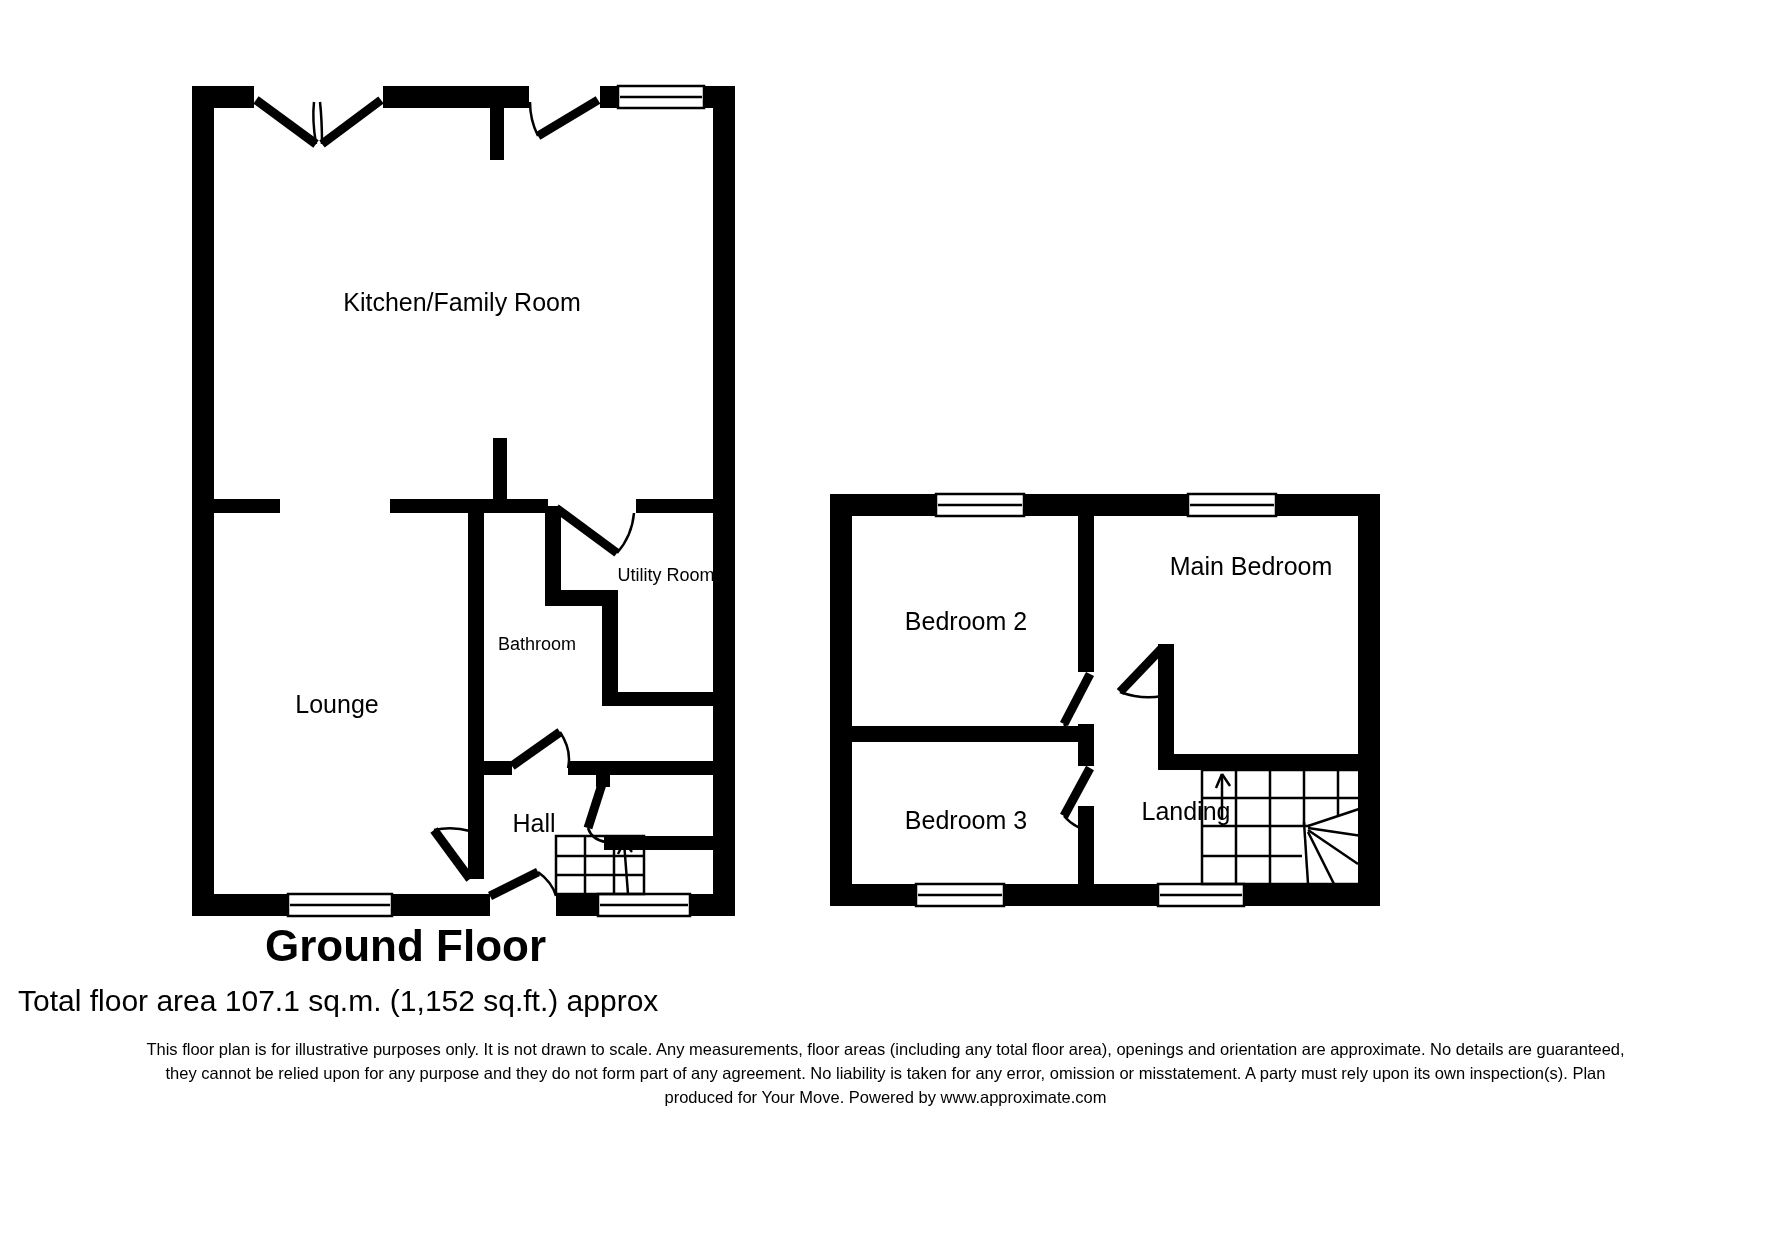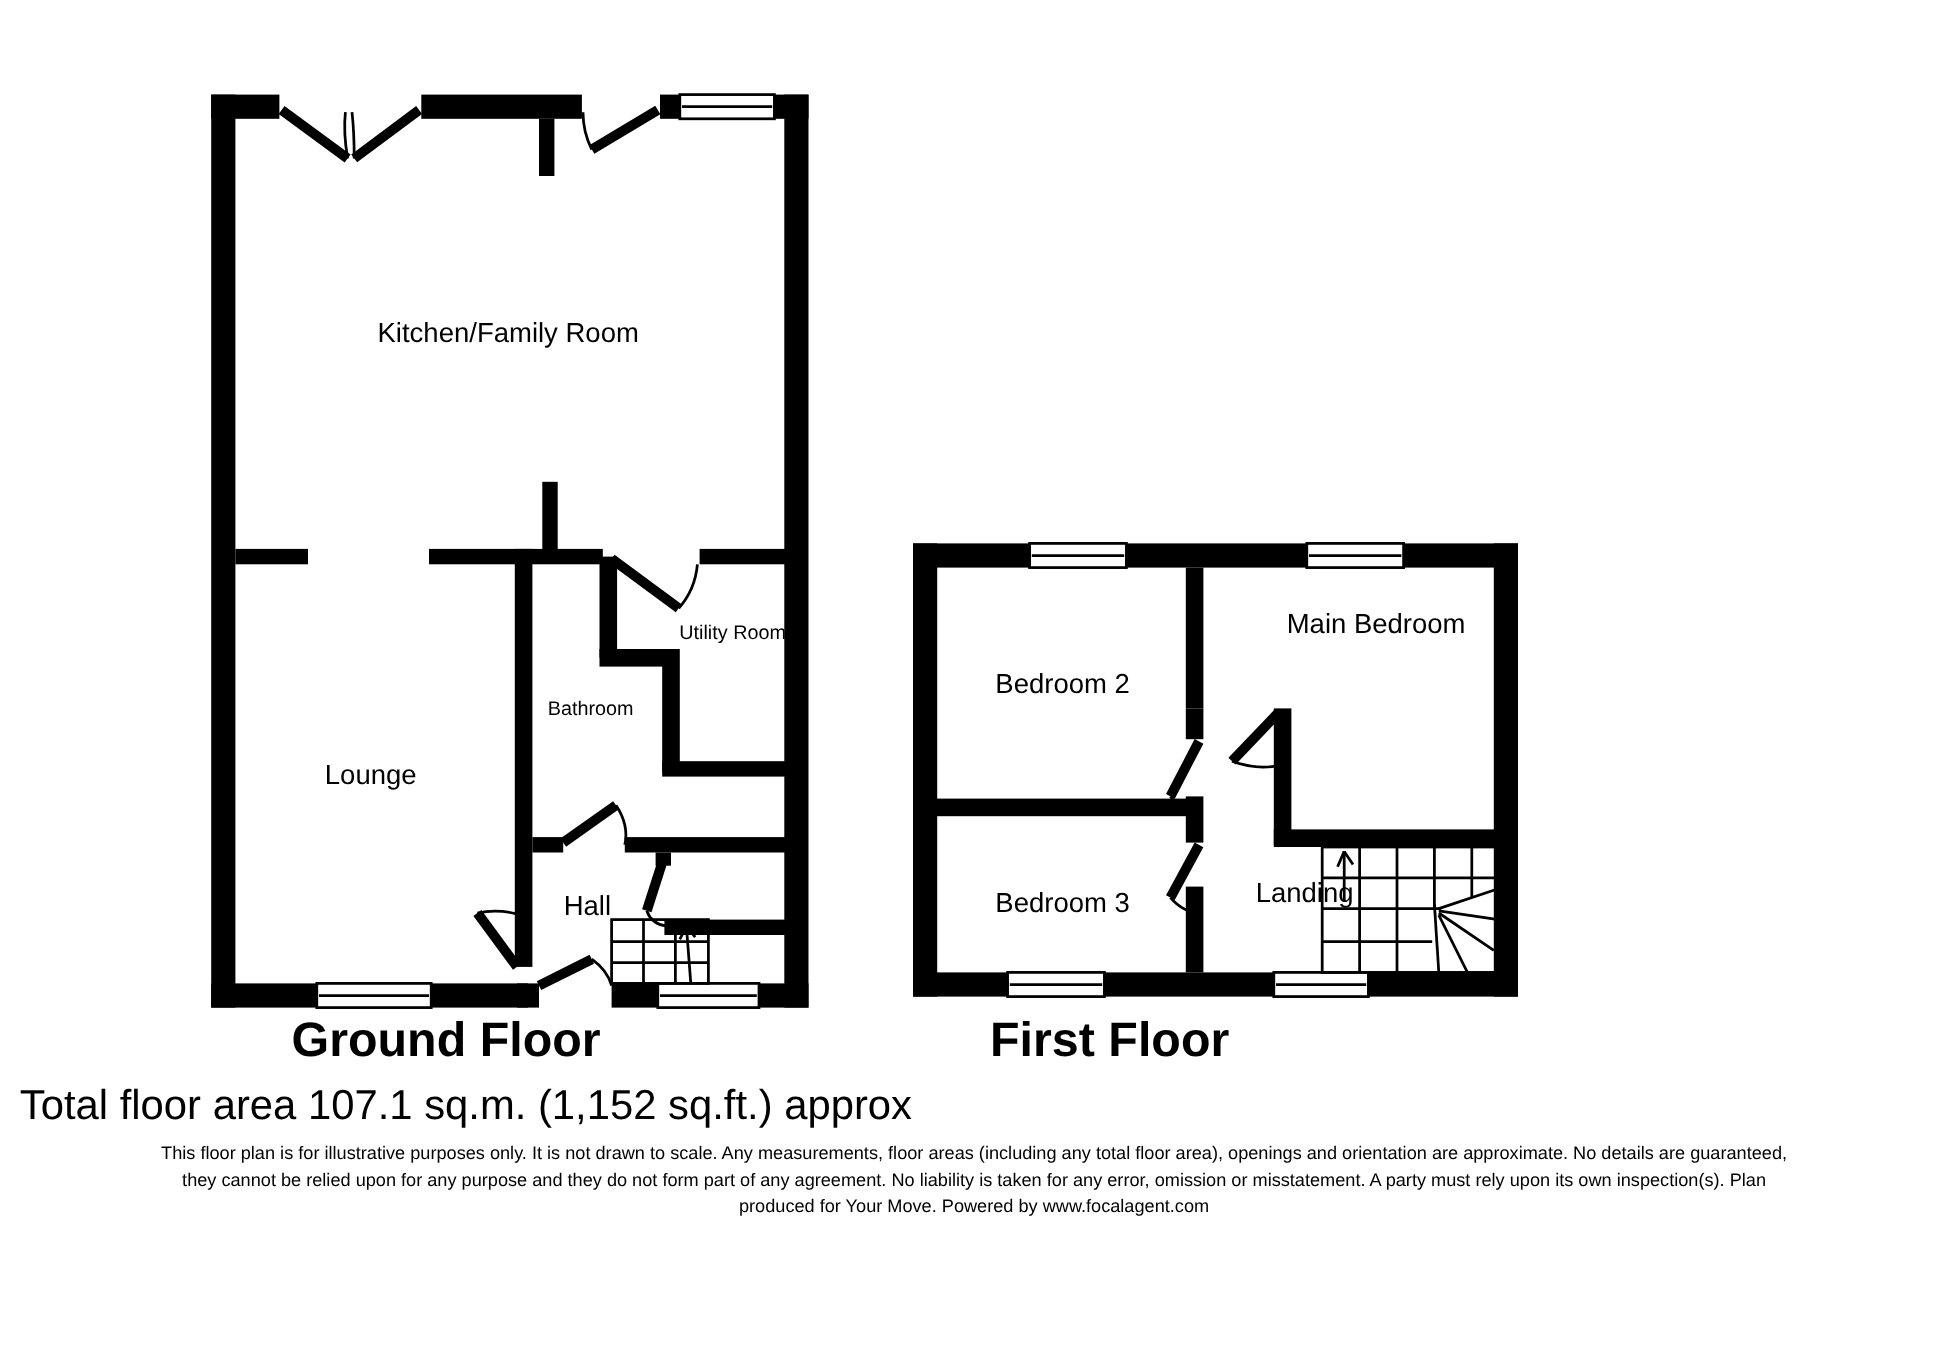--- a/index.html
+++ b/index.html
@@ -1,21 +1,21 @@
 <!DOCTYPE html>
 <html><head>
 <meta charset="utf-8">
 <style>
   html,body{margin:0;padding:0;background:#ffffff;}
   body{width:1771px;height:1240px;font-family:"Liberation Sans",sans-serif;color:#000;position:relative;overflow:hidden;}
   #stage{position:absolute;left:0;top:16px;width:1771px;height:1240px;border-radius:12px;}
   .plan{position:absolute;}
   svg{display:block;}
   .floor-title{position:absolute;font-weight:bold;font-size:44px;letter-spacing:0px;white-space:nowrap;}
-  .area-line{position:absolute;left:18px;top:968px;font-size:38px;white-space:nowrap;}
+  .area-line{position:absolute;left:18px;top:968px;font-size:30px;white-space:nowrap;}
   .disclaimer{position:absolute;left:0;top:1022px;width:1771px;text-align:center;font-size:16.5px;line-height:1.45;padding:0 22px;box-sizing:border-box;}
   .rm{font-size:25px;}
   .rm-small{font-size:18px;}
 </style>
 </head>
 <body>
 
 <div id="stage">
 
   <div class="plan" style="left:0px;top:0px;">
@@ -218,23 +218,22 @@
 
       <g>
         <text class="rm" x="461" y="559" text-anchor="middle" font-family="Liberation Sans, sans-serif">Main Bedroom</text>
         <text class="rm" x="176" y="614" text-anchor="middle" font-family="Liberation Sans, sans-serif">Bedroom 2</text>
         <text class="rm" x="176" y="813" text-anchor="middle" font-family="Liberation Sans, sans-serif">Bedroom 3</text>
         <text class="rm" x="396" y="804" text-anchor="middle" font-family="Liberation Sans, sans-serif">Landing</text>
       </g>
     </svg>
   </div>
 
-  <div class="floor-title" style="left:900px;top:905px;width:400px;">First Floor</div>
 
   <div class="area-line">Total floor area 107.1 sq.m. (1,152 sq.ft.) approx</div>
 
   <div class="disclaimer">
     <div>This floor plan is for illustrative purposes only. It is not drawn to scale. Any measurements, floor areas (including any total floor area), openings and orientation are approximate. No details are guaranteed,</div>
     <div>they cannot be relied upon for any purpose and they do not form part of any agreement. No liability is taken for any error, omission or misstatement. A party must rely upon its own inspection(s).  Plan</div>
-    <div>produced for Your Move. Powered by www.focalagent.com</div>
+    <div>produced for Your Move. Powered by www.approximate.com</div>
   </div>
 
 </div>
 
 </body></html>

